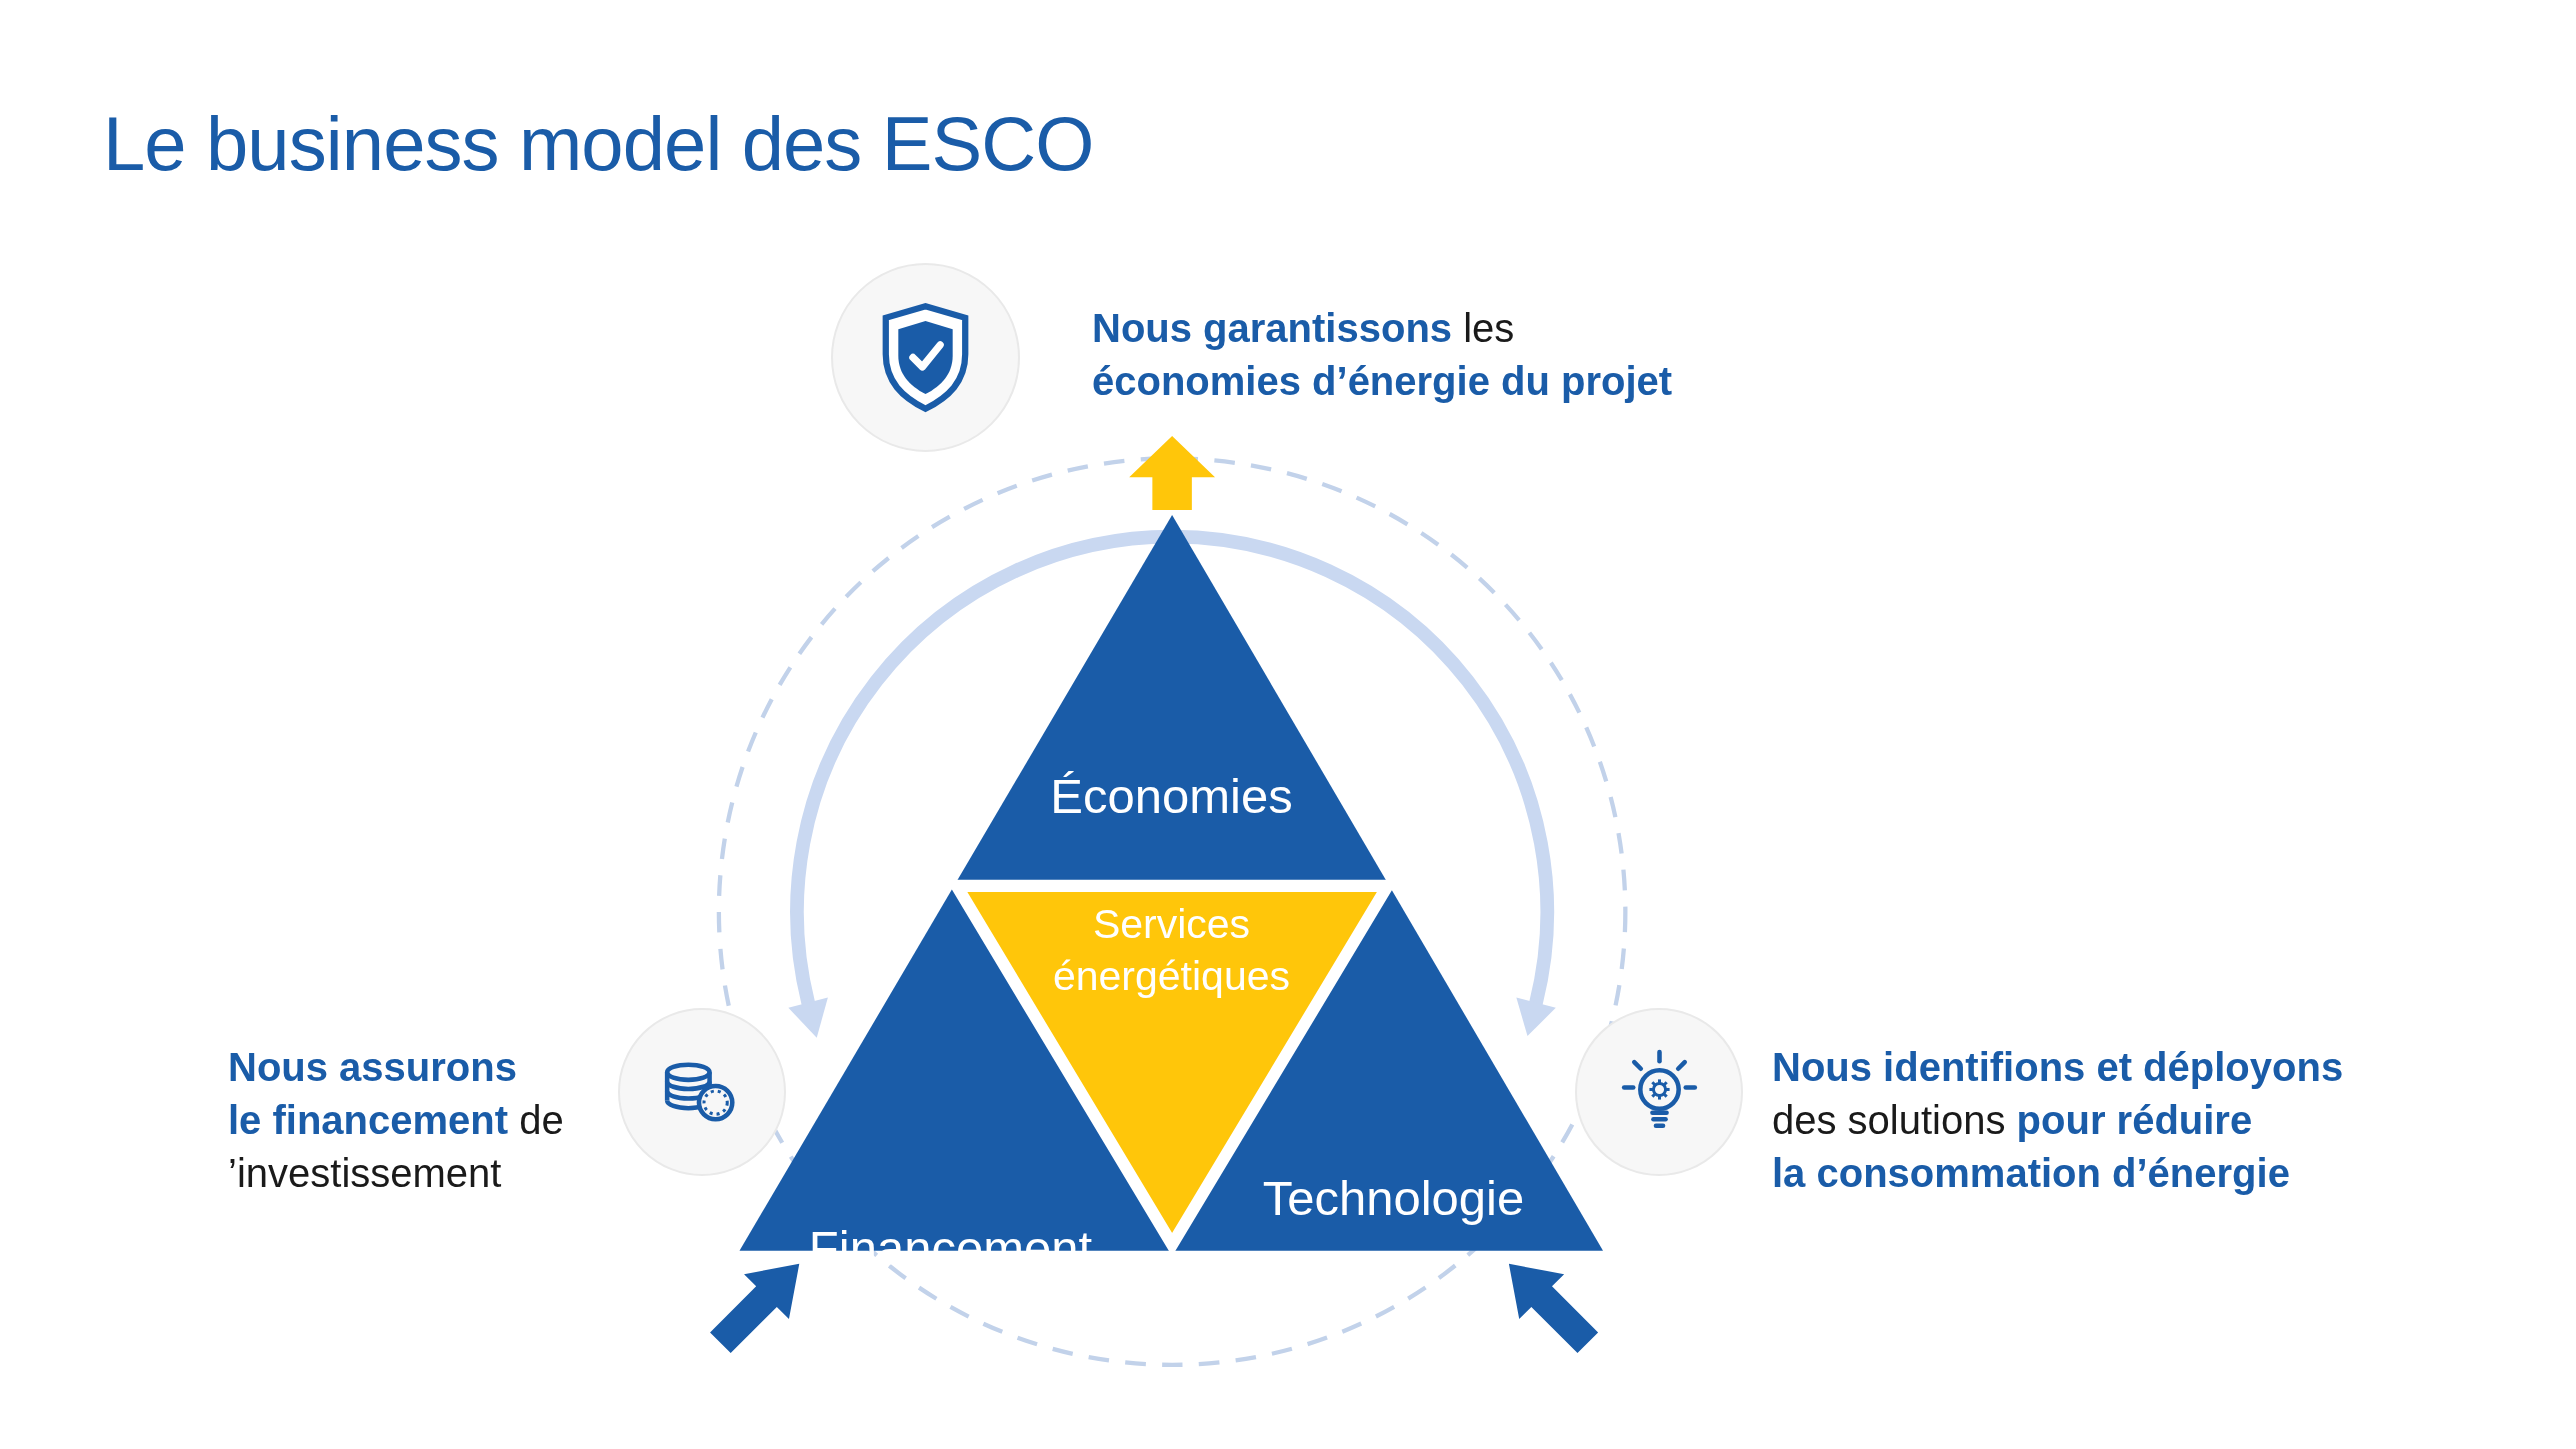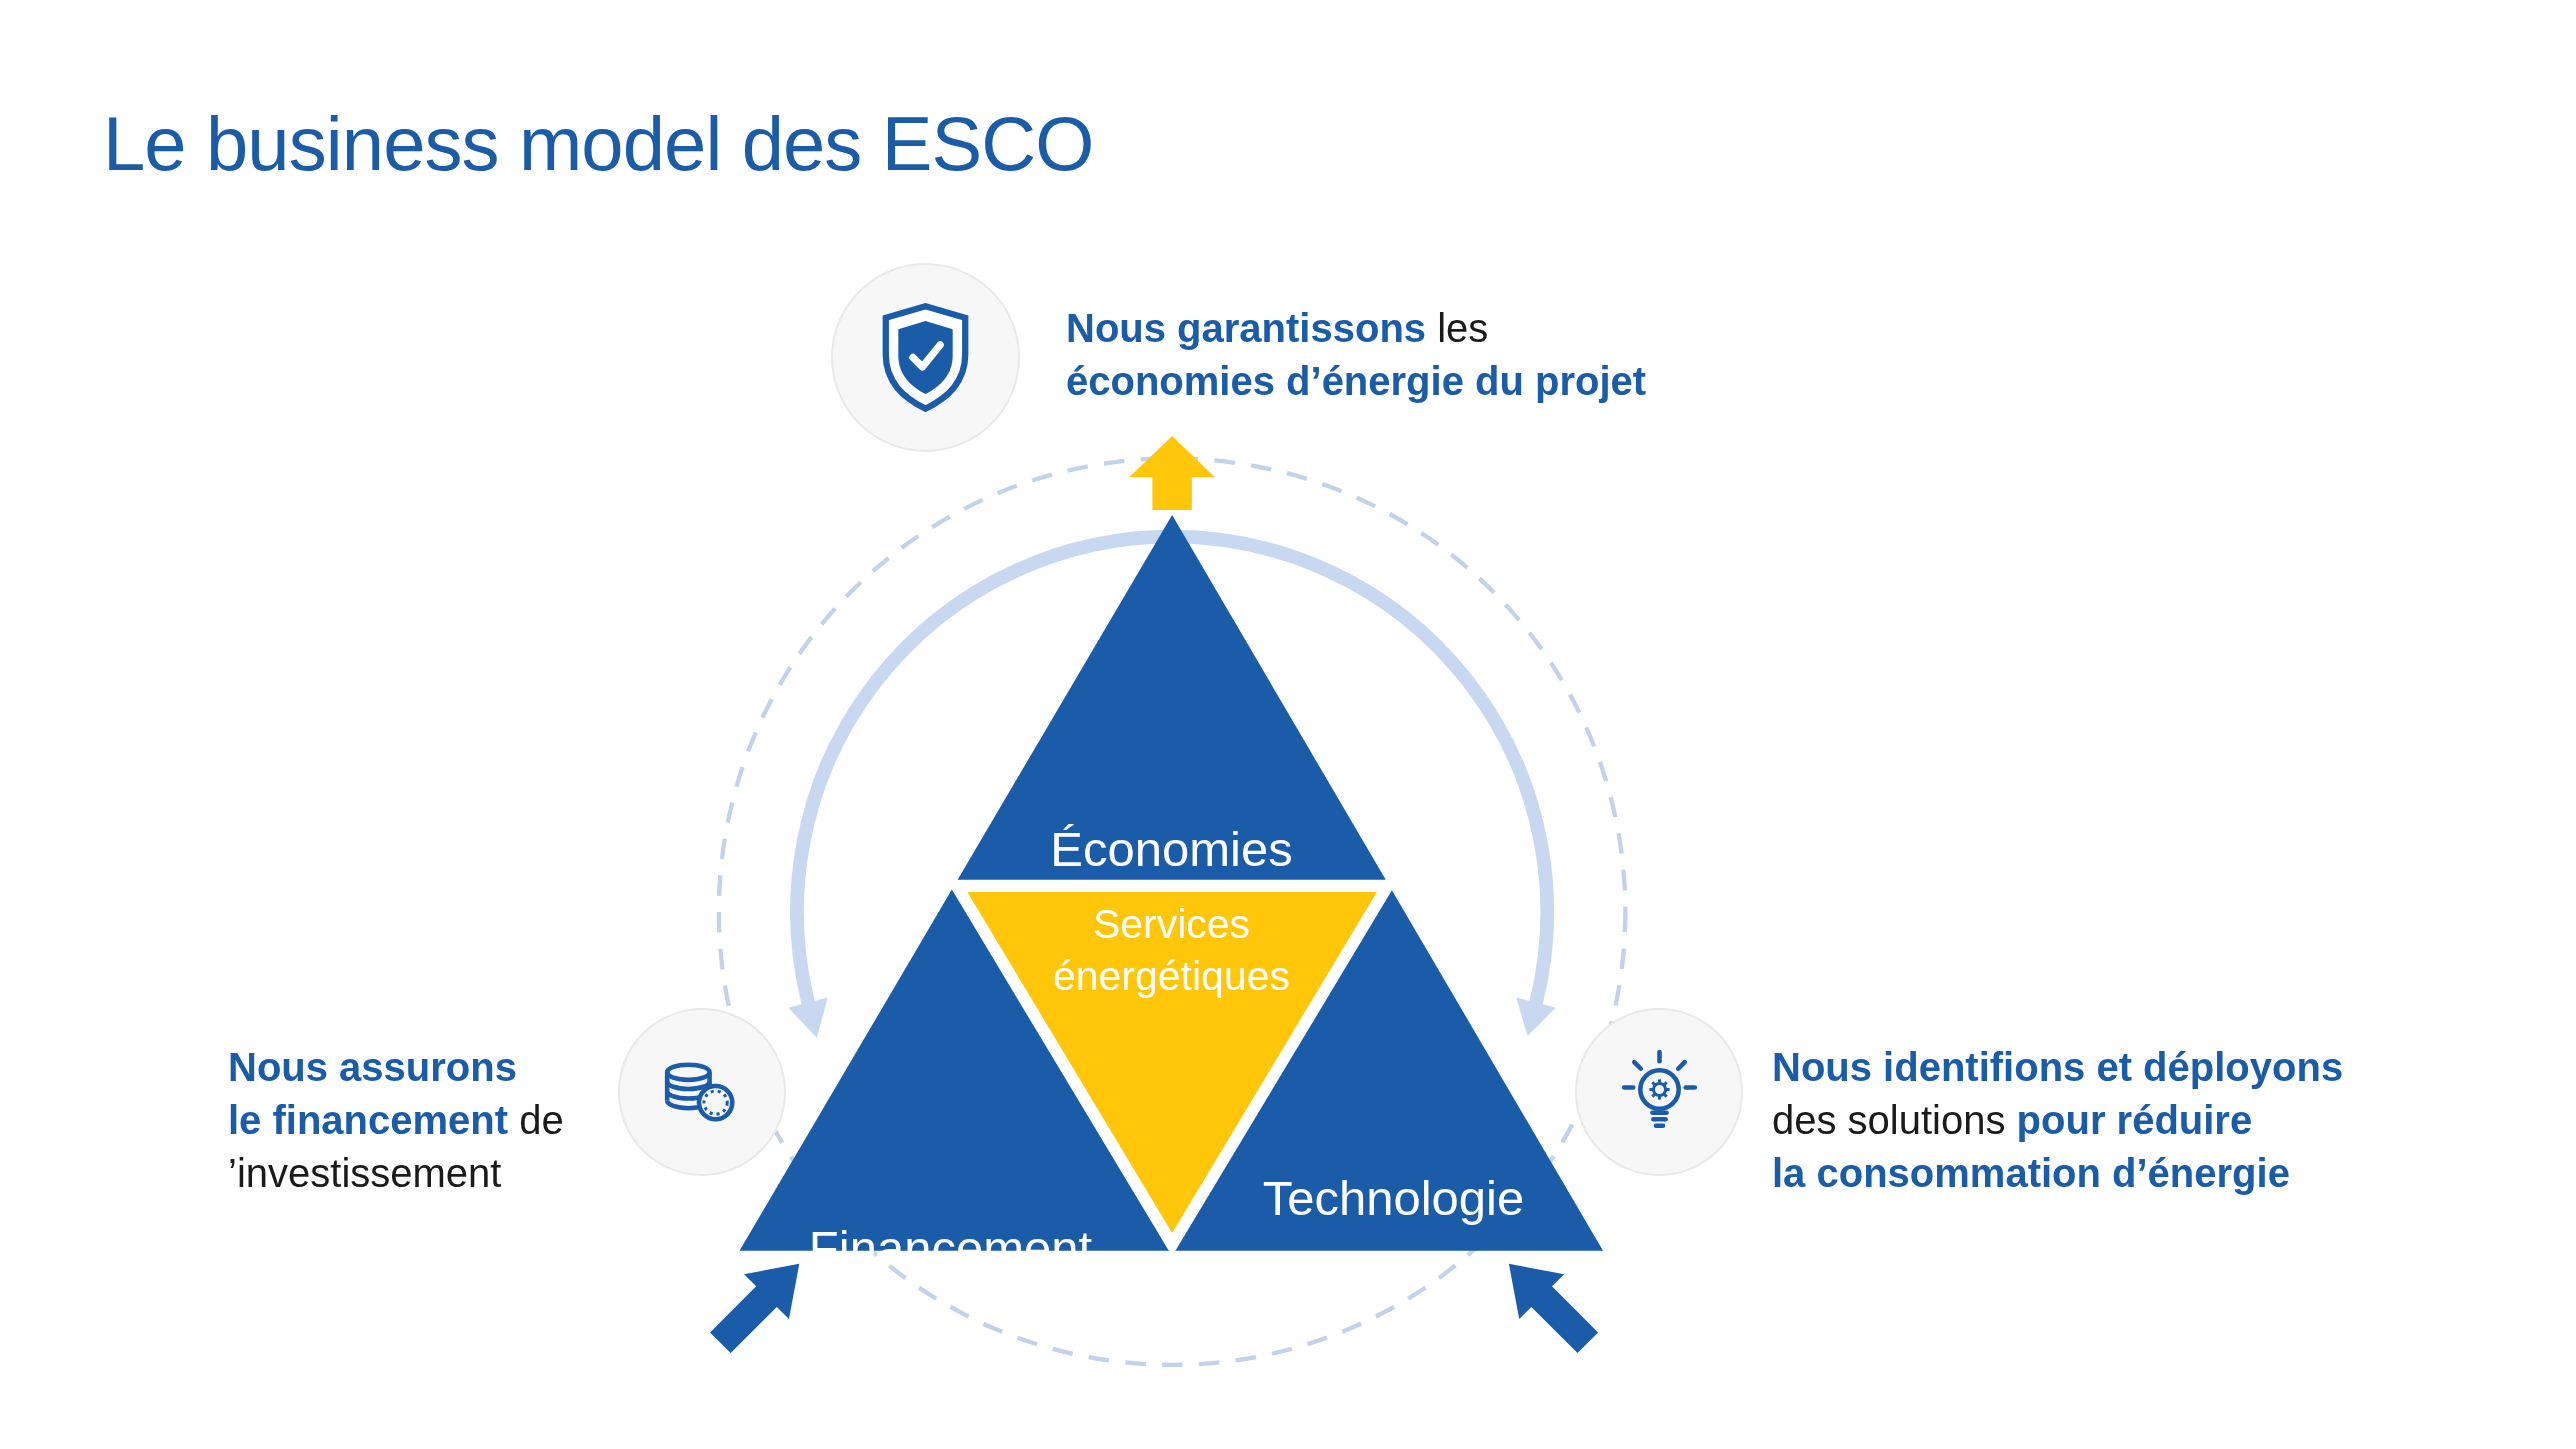--- a/index.html
+++ b/index.html
@@ -35,21 +35,21 @@
     <polygon points="1365,600 1867,1457 861,1457" fill="#1A5CA8"></polygon>
 
     <polygon points="1114,1032 1616,1032 1365,1450" fill="#FFC60A" stroke="#ffffff" stroke-width="14"></polygon>
 
     <polygon points="1365,508 1415,556 1388,556 1388,594 1342,594 1342,556 1315,556" fill="#FFC60A"></polygon>
 
     <polygon points="-64,-17 12,-17 12,-37 66,0 12,37 12,17 -64,17" fill="#1A5CA8" transform="translate(884,1519) rotate(-45)"></polygon>
     <polygon points="-64,-17 12,-17 12,-37 66,0 12,37 12,17 -64,17" fill="#1A5CA8" transform="translate(1804,1519) rotate(-135)"></polygon>
   </svg>
 
-  <div class="tri-label" style="left:914px;top:821px;width:515px;">Économies</div>
+  <div class="tri-label" style="left:914px;top:768px;width:515px;">Économies</div>
   <div class="services-label" style="left:957px;top:898px;width:429px;">
     <div>Services</div>
     <div>énergétiques</div>
   </div>
   <div class="tri-label" style="left:736px;top:1220px;width:429px;">Financement</div>
   <div class="tri-label" style="left:1179px;top:1170px;width:429px;">Technologie</div>
 
   <div class="icon-circle" style="left:831px;top:263px;width:189px;height:189px;">
     <svg width="105" height="115" viewBox="0 0 100 110">
       <path d="M50 6 L88 17 V52 C88 78 72 93 50 104 C28 93 12 78 12 52 V17 Z" fill="#ffffff" stroke="#1A5CA8" stroke-width="6"></path>
@@ -93,21 +93,21 @@
         <line x1="50" y1="53" x2="50" y2="57"></line>
         <line x1="45.8" y1="51.2" x2="42.9" y2="54.1"></line>
         <line x1="44" y1="47" x2="40" y2="47"></line>
         <line x1="45.8" y1="42.8" x2="42.9" y2="39.9"></line>
         <line x1="50" y1="41" x2="50" y2="37"></line>
         <line x1="54.2" y1="42.8" x2="57.1" y2="39.9"></line>
       </g>
     </svg>
   </div>
 
-  <div class="note" style="left:1066px;top:302px;">
+  <div class="note" style="left:1092px;top:302px;">
     <div>
       <span class="b">Nous garantissons</span><span class="r"> les</span>
     </div>
     <div>
       <span class="b">économies d’énergie du projet</span>
     </div>
   </div>
 
   <div class="note" style="left:228px;top:1041px;">
     <div>

